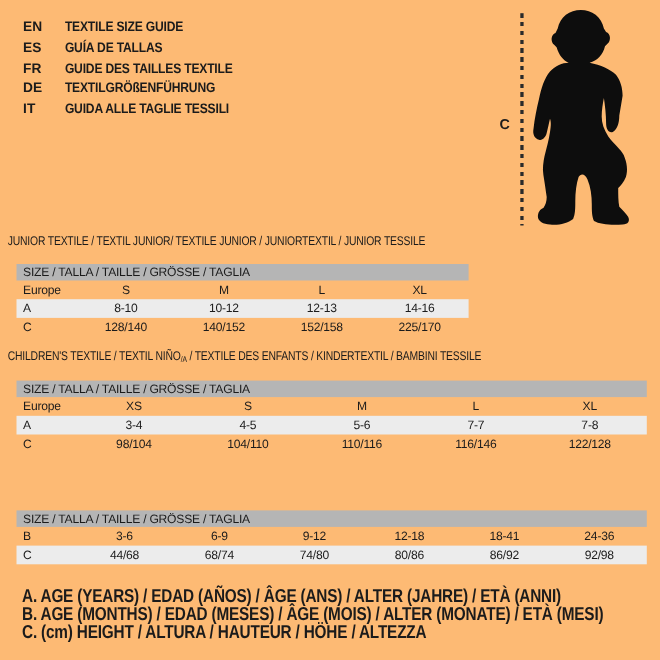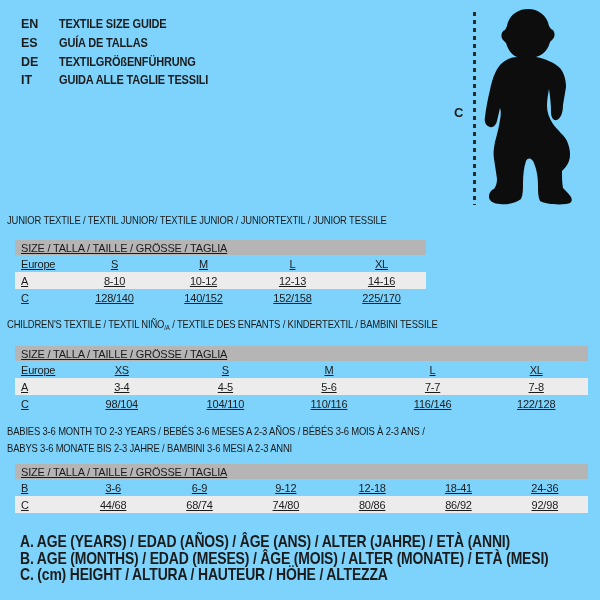--- a/index.html
+++ b/index.html
@@ -1,20 +1,20 @@
 <!DOCTYPE html>
 <html><head>
 <meta charset="utf-8">
 <style>
   html, body { margin: 0; padding: 0; background: #ffffff; }
   .page {
     position: relative;
     width: 600px;
     height: 600px;
-    background: #7dd3fc;
+    background: #fdba74;
     font-family: "Liberation Sans", sans-serif;
     color: #1b1b1b;
     overflow: hidden;
   }
   
   .cx { display: inline-block; transform: scaleX(0.82); transform-origin: 0 50%; white-space: nowrap; letter-spacing: -0.2px; }
   .cx-mid { display: inline-block; transform: scaleX(0.88); transform-origin: 0 50%; white-space: nowrap; letter-spacing: -0.2px; }
 
   
   .langs { position: absolute; left: 21px; top: 15px; }
@@ -27,21 +27,21 @@
     background: repeating-linear-gradient(to bottom, #2a2a2a 0 4px, transparent 4px 8px);
   }
   .c-mark { position: absolute; left: 454px; top: 105px; font-size: 13px; font-weight: bold; }
   .baby-svg { position: absolute; left: 475px; top: 0px; width: 120px; height: 210px; }
 
   
   .sec-title { position: absolute; left: 7px; font-weight: normal; font-size: 11.5px; line-height: 16.5px; white-space: nowrap; }
   .sub { font-size: 7.5px; vertical-align: -2px; }
 
   
-  .tbl { position: absolute; font-size: 11px; letter-spacing: -0.2px; text-decoration: underline; }
+  .tbl { position: absolute; font-size: 11px; letter-spacing: -0.2px; }
   .thead { height: 15px; background: #b5b5b5; display: flex; align-items: center; }
   .hlabel { padding-left: 6px; }
   .row { height: 17px; display: flex; align-items: center; justify-content: space-between; }
   .row.shade { background: #ececec; }
   .cell-label { width: 55px; flex: 0 0 55px; padding-left: 6px; box-sizing: border-box; }
   .cell { flex: 1 1 0; text-align: center; }
 
   
   .footnotes { position: absolute; left: 20px; top: 534px; font-weight: bold; font-size: 17px; line-height: 16.5px; }
   .footnotes > div { white-space: nowrap; }
@@ -52,20 +52,24 @@
 <div class="page">
 
   <div class="langs">
     <div class="lang-row">
       <span class="lang-code">EN</span>
       <span class="cx-mid">TEXTILE SIZE GUIDE</span>
     </div>
     <div class="lang-row">
       <span class="lang-code">ES</span>
       <span class="cx-mid">GUÍA DE TALLAS</span>
+    </div>
+    <div class="lang-row">
+      <span class="lang-code">FR</span>
+      <span class="cx-mid">GUIDE DES TAILLES TEXTILE</span>
     </div>
     <div class="lang-row">
       <span class="lang-code">DE</span>
       <span class="cx-mid">TEXTILGRÖßENFÜHRUNG</span>
     </div>
     <div class="lang-row">
       <span class="lang-code">IT</span>
       <span class="cx-mid">GUIDA ALLE TAGLIE TESSILI</span>
     </div>
   </div>
@@ -171,24 +175,20 @@
     <div class="row">
       <span class="cell-label">C</span>
       <span class="cell">98/104</span>
       <span class="cell">104/110</span>
       <span class="cell">110/116</span>
       <span class="cell">116/146</span>
       <span class="cell">122/128</span>
     </div>
   </div>
 
-  <div class="sec-title" style="top:423px;">
-    <span class="cx">BABIES 3-6 MONTH TO 2-3 YEARS / BEBÉS 3-6 MESES A 2-3 AÑOS / BÉBÉS 3-6 MOIS À 2-3 ANS /</span><br>
-    <span class="cx">BABYS 3-6 MONATE BIS 2-3 JAHRE / BAMBINI 3-6 MESI A 2-3 ANNI</span>
-  </div>
   <div class="tbl" style="left:15px; top:464px; width:573px;">
     <div class="thead">
       <span class="hlabel">SIZE / TALLA / TAILLE / GRÖSSE / TAGLIA</span>
     </div>
     <div class="row">
       <span class="cell-label">B</span>
       <span class="cell">3-6</span>
       <span class="cell">6-9</span>
       <span class="cell">9-12</span>
       <span class="cell">12-18</span>

